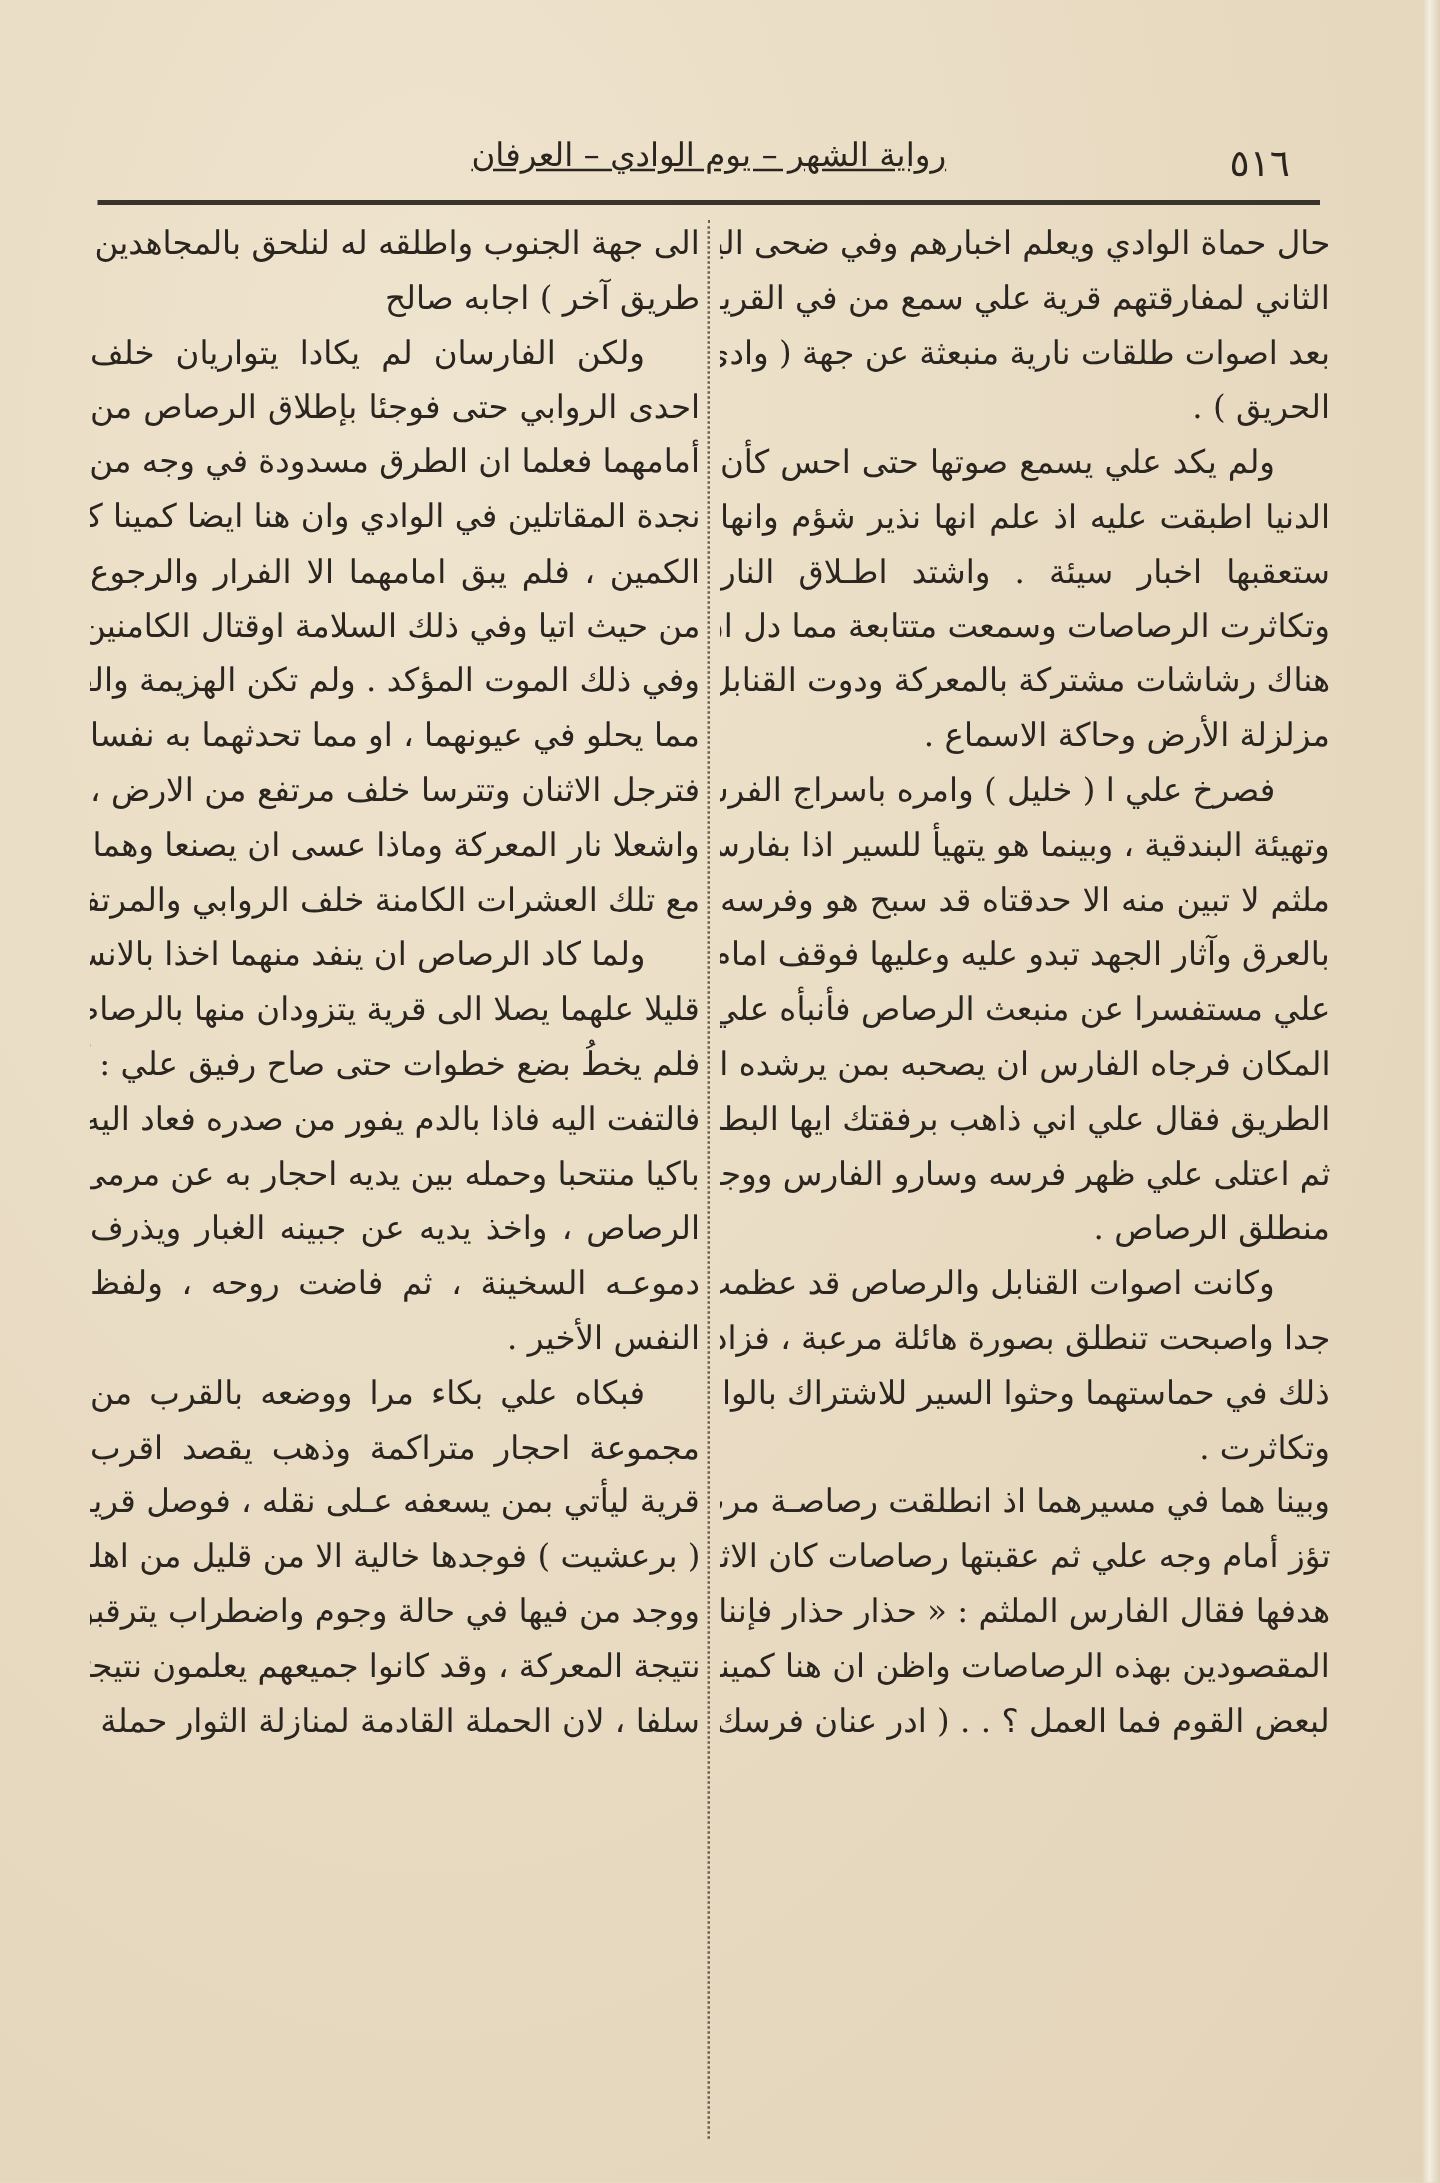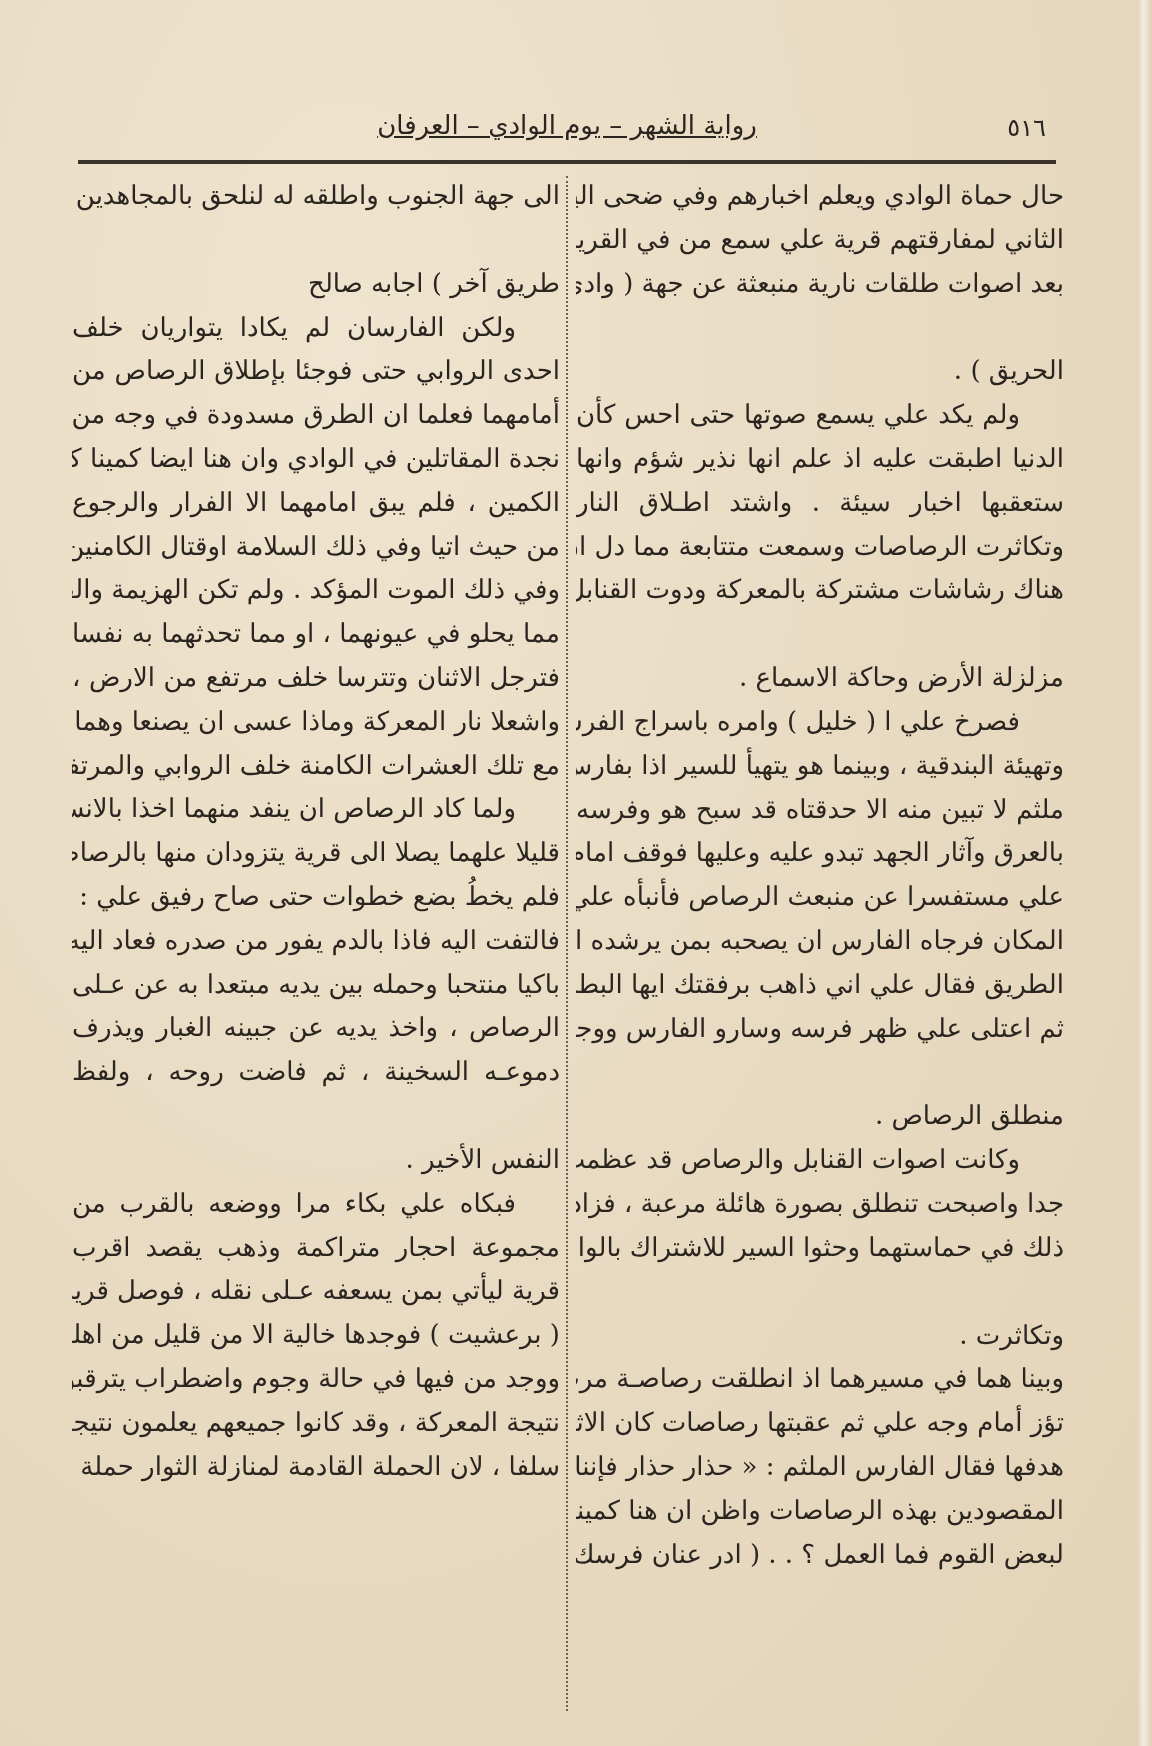--- a/index.html
+++ b/index.html
@@ -13,22 +13,22 @@
   }
   .page-edge {
     position: absolute; top: 0; right: 0; width: 14px; height: 1746px;
     background: linear-gradient(to right, #e4d6bd, #f3ece0 40%, #ddd0b6);
   }
   .header {
     position: absolute; top: 108px; left: 78px; width: 978px; height: 44px;
     direction: rtl;
   }
   .page-number {
-    position: absolute; right: 10px; top: 6px;
-    font-size: 24px; font-family: "DejaVu Sans", sans-serif; letter-spacing: 1px;
+    position: absolute; right: 24px; top: 6px;
+    font-size: 30px; font-family: "DejaVu Sans", sans-serif; letter-spacing: 1px;
   }
   .running-title {
     position: absolute; left: 0; right: 0; top: 2px; text-align: center;
     font-size: 26px; font-family: "DejaVu Sans", sans-serif; text-decoration: underline;
   }
   .header-rule {
     position: absolute; top: 160px; left: 78px; width: 978px; height: 4px;
     background: #3a332c;
   }
   .columns {
@@ -44,21 +44,21 @@
     position: absolute; top: 2px; left: 494px; width: 0; height: 1535px;
     border-left: 2px dotted #6b5f52;
   }
   .line {
     height: 43.8px; line-height: 43.8px;
     font-size: 26px; white-space: nowrap;
     text-align: justify; text-align-last: justify;
     overflow: hidden;
   }
   .line.indent { padding-right: 44px; }
-  .line.short { text-align-last: right; margin-top: 44px; }
+  .line.short { text-align-last: right; }
 </style>
 </head>
 <body>
 
 <div class="page-edge"></div>
 
 <div class="header">
   <span class="page-number">٥١٦</span>
   <div class="running-title">رواية الشهر – يوم الوادي – العرفان</div>
 </div>
@@ -107,21 +107,21 @@
       <div class="line">من حيث اتيا وفي ذلك السلامة اوقتال الكامنين</div>
       <div class="line">وفي ذلك الموت المؤكد . ولم تكن الهزيمة والفرار</div>
       <div class="line">مما يحلو في عيونهما ، او مما تحدثهما به نفساهما</div>
       <div class="line">فترجل الاثنان وتترسا خلف مرتفع من الارض ،</div>
       <div class="line">واشعلا نار المعركة وماذا عسى ان يصنعا وهما اثنان</div>
       <div class="line">مع تلك العشرات الكامنة خلف الروابي والمرتفعات</div>
       <div class="line indent">ولما كاد الرصاص ان ينفد منهما اخذا بالانسحاب</div>
       <div class="line">قليلا علهما يصلا الى قرية يتزودان منها بالرصاص</div>
       <div class="line">فلم يخطُ بضع خطوات حتى صاح رفيق علي : آه</div>
       <div class="line">فالتفت اليه فاذا بالدم يفور من صدره فعاد اليه</div>
-      <div class="line">باكيا منتحبا وحمله بين يديه مبتعدا به عن عـلى</div>
+      <div class="line">باكيا منتحبا وحمله بين يديه احجار به عن مرمى</div>
       <div class="line">الرصاص ، واخذ يديه عن جبينه الغبار ويذرف</div>
       <div class="line">دموعـه السخينة ، ثم فاضت روحه ، ولفظ</div>
       <div class="line short">النفس الأخير .</div>
       <div class="line indent">فبكاه علي بكاء مرا ووضعه بالقرب من</div>
       <div class="line">مجموعة احجار متراكمة وذهب يقصد اقرب</div>
       <div class="line">قرية ليأتي بمن يسعفه عـلى نقله ، فوصل قرية</div>
       <div class="line">( برعشيت ) فوجدها خالية الا من قليل من اهلها</div>
       <div class="line">ووجد من فيها في حالة وجوم واضطراب يترقبون</div>
       <div class="line">نتيجة المعركة ، وقد كانوا جميعهم يعلمون نتيجتها</div>
       <div class="line">سلفا ، لان الحملة القادمة لمنازلة الثوار حملة كبيرة</div>

